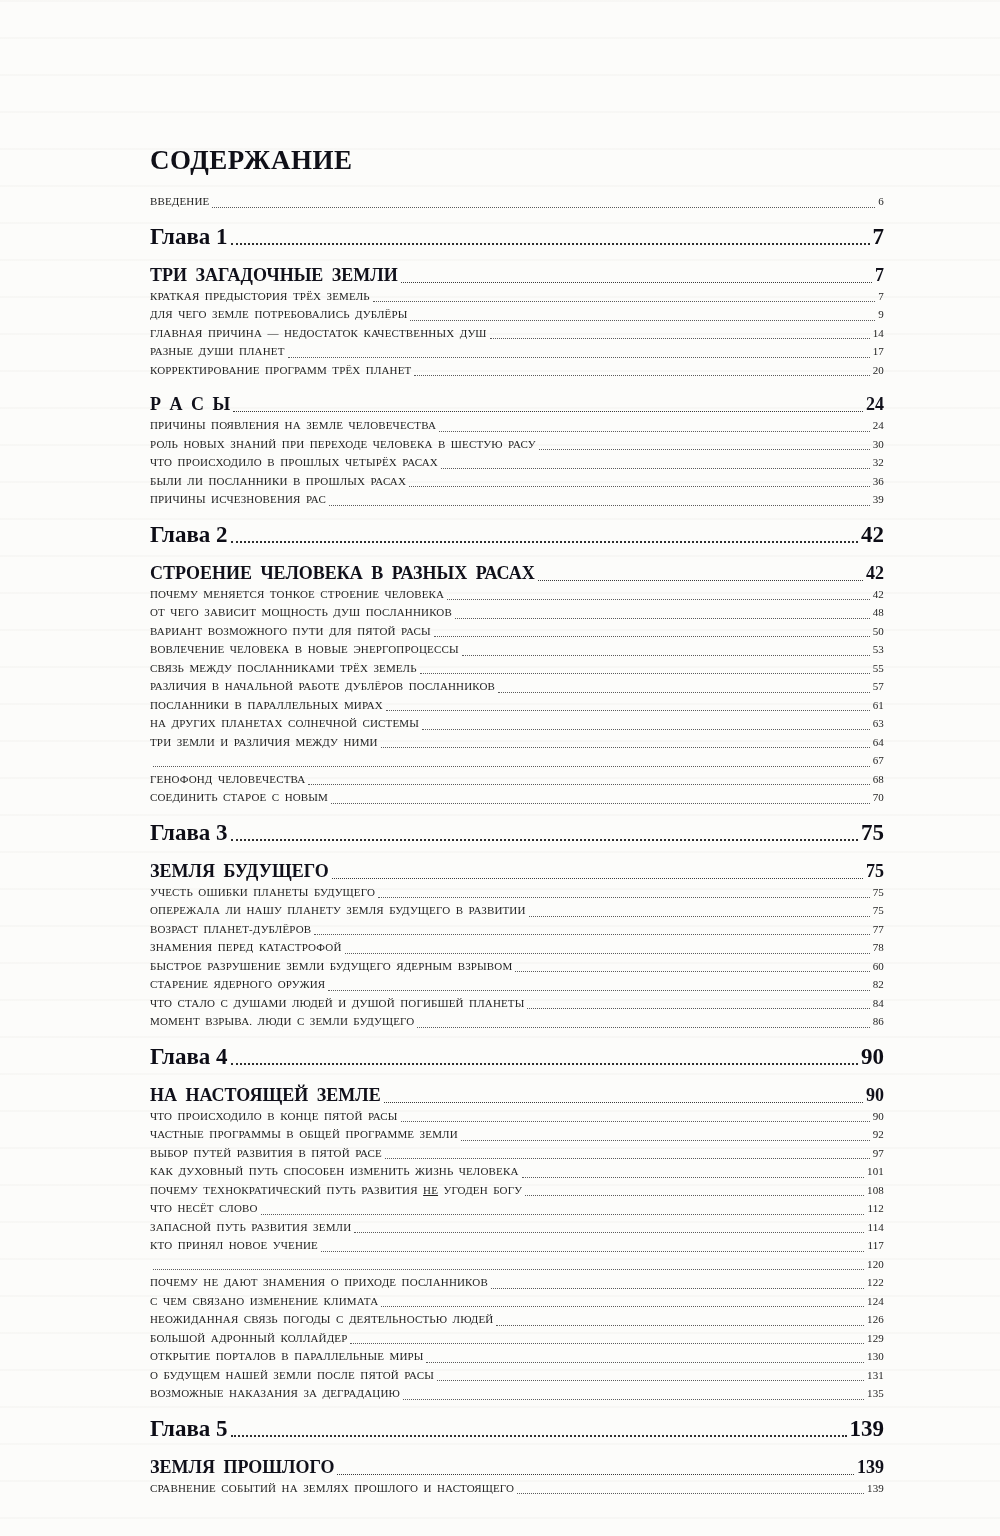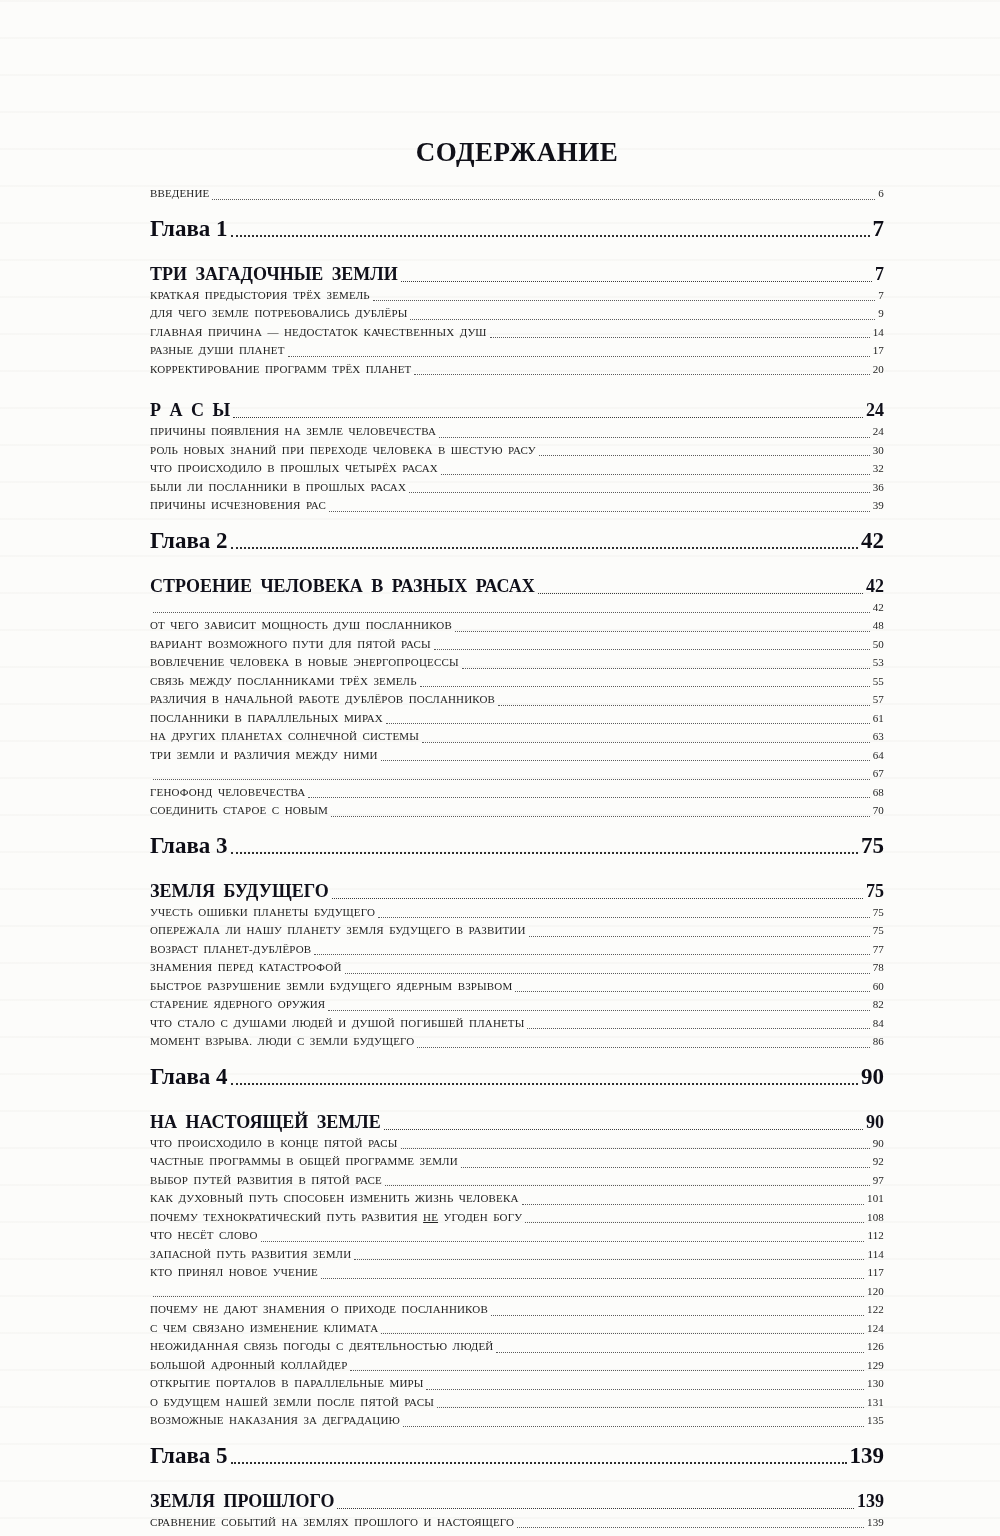--- a/index.html
+++ b/index.html
@@ -18,26 +18,26 @@
       repeating-linear-gradient(180deg,
         rgba(120,115,100,0.035) 0px, rgba(120,115,100,0.035) 2px,
         rgba(0,0,0,0) 2px, rgba(0,0,0,0) 37px),
       #fcfcfa;
     font-family: "Liberation Serif", "DejaVu Serif", serif;
     color: #1f1f1f;
     box-sizing: border-box;
     padding: 133px 116px 0 150px;
   }
   .doc-title {
-    text-align: center;
+    text-align: left;
     font-size: 27px;
     font-weight: bold;
     letter-spacing: 0.5px;
     color: #101018;
-    margin: 4px 0 16px 0;
+    margin: 12px 0 16px 0;
   }
   .toc {
     width: 100%;
   }
   .row {
     display: flex;
     align-items: flex-end;
     width: 100%;
   }
   .label { white-space: nowrap; }
@@ -57,21 +57,21 @@
     color: #232323;
   }
   .row.entry .dots { border-bottom: 1.5px dotted #5a5a5a; margin-bottom: 3px; }
   
   .row.section {
     font-size: 18px;
     line-height: 23px;
     font-weight: bold;
     word-spacing: 4px;
     color: #10101a;
-    margin-top: 21px;
+    margin-top: 14px;
   }
   .row.section .dots { border-bottom: 1.8px dotted #3a3a3a; margin-bottom: 4px; }
   
   .row.chapter {
     font-size: 23px;
     line-height: 27px;
     font-weight: bold;
     color: #0d0d16;
     margin-top: 12px;
     margin-bottom: 3px;
@@ -159,20 +159,21 @@
         <span class="label">Глава 2</span>
         <span class="dots"></span>
         <span class="pagenum">42</span>
       </div>
       <div class="row section">
         <span class="label">СТРОЕНИЕ ЧЕЛОВЕКА В РАЗНЫХ РАСАХ</span>
         <span class="dots"></span>
         <span class="pagenum">42</span>
       </div>
       <div class="row entry">
+        <span class="label">ПОЧЕМУ МЕНЯЕТСЯ ТОНКОЕ СТРОЕНИЕ ЧЕЛОВЕКА</span>
         <span class="dots"></span>
         <span class="pagenum">42</span>
       </div>
       <div class="row entry">
         <span class="label">ОТ ЧЕГО ЗАВИСИТ МОЩНОСТЬ ДУШ ПОСЛАННИКОВ</span>
         <span class="dots"></span>
         <span class="pagenum">48</span>
       </div>
       <div class="row entry">
         <span class="label">ВАРИАНТ ВОЗМОЖНОГО ПУТИ ДЛЯ ПЯТОЙ РАСЫ</span>

